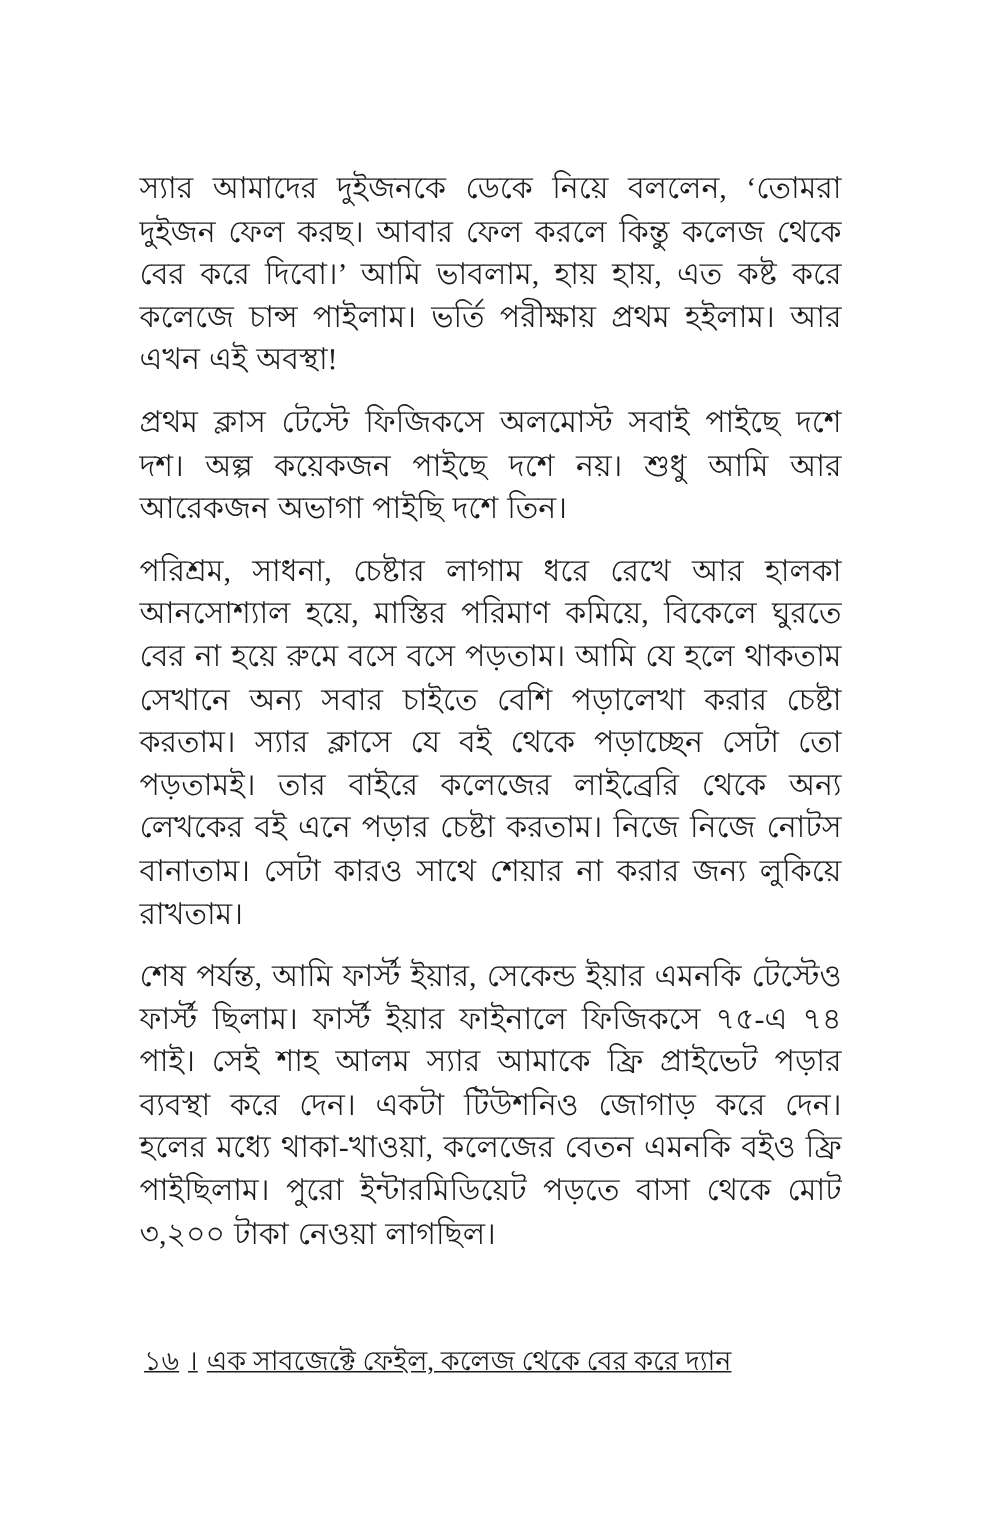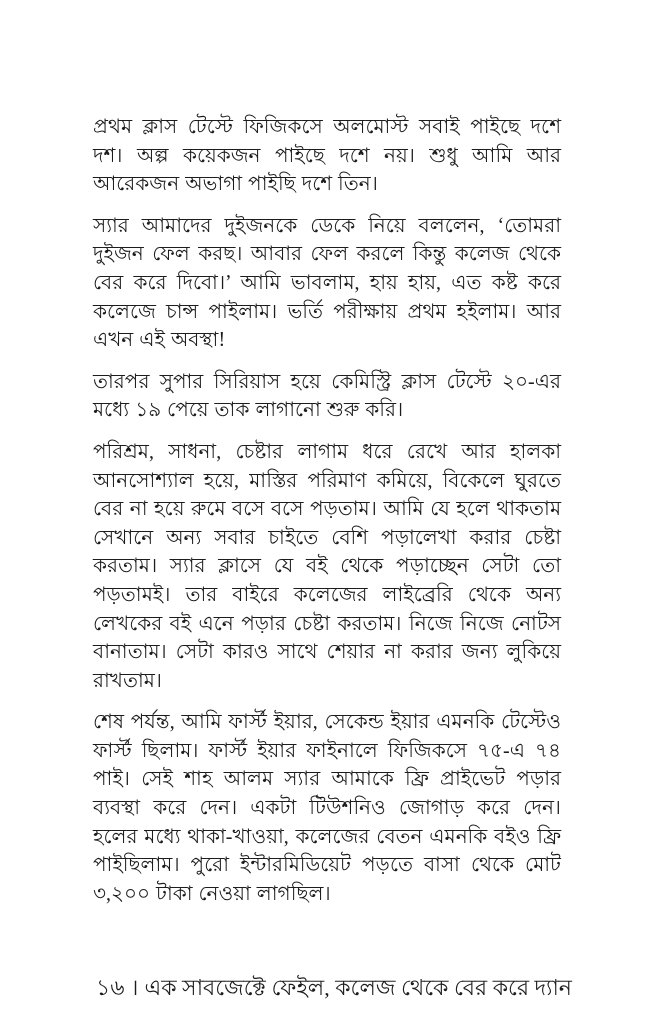--- a/index.html
+++ b/index.html
@@ -34,41 +34,41 @@
     text-align: justify;
     text-justify: inter-word;
     word-spacing: 1px;
     color: #1c1c1c;
   }
   .text-block p:last-child {
     margin-bottom: 18px;
   }
   .footer {
     position: absolute;
-    top: 975px;
+    top: 894px;
     left: 96px;
     width: 470px;
-    font-size: 22px;
+    font-size: 18px;
     line-height: 26px;
     color: #1c1c1c;
     white-space: nowrap;
+    text-decoration: underline;
   }
   .footer .sep {
     padding: 0 6px;
   }
 </style>
 </head>
 <body>
 
 <div class="page">
 
   <div class="text-block">
+    <p>স্যার আমাদের দুইজনকে ডেকে নিয়ে বললেন, ‘তোমরা দুইজন ফেল করছ। আবার ফেল করলে কিন্তু কলেজ থেকে বের করে দিবো।’ আমি ভাবলাম, হায় হায়, এত কষ্ট করে কলেজে চান্স পাইলাম। ভর্তি পরীক্ষায় প্রথম হইলাম। আর এখন এই অবস্থা!</p>
     <p>প্রথম ক্লাস টেস্টে ফিজিকসে অলমোস্ট সবাই পাইছে দশে দশ। অল্প কয়েকজন পাইছে দশে নয়। শুধু আমি আর আরেকজন অভাগা পাইছি দশে তিন।</p>
-    <p>স্যার আমাদের দুইজনকে ডেকে নিয়ে বললেন, ‘তোমরা দুইজন ফেল করছ। আবার ফেল করলে কিন্তু কলেজ থেকে বের করে দিবো।’ আমি ভাবলাম, হায় হায়, এত কষ্ট করে কলেজে চান্স পাইলাম। ভর্তি পরীক্ষায় প্রথম হইলাম। আর এখন এই অবস্থা!</p>
-    <p>তারপর সুপার সিরিয়াস হয়ে কেমিস্ট্রি ক্লাস টেস্টে ২০-এর মধ্যে ১৯ পেয়ে তাক লাগানো শুরু করি।</p>
     <p>পরিশ্রম, সাধনা, চেষ্টার লাগাম ধরে রেখে আর হালকা আনসোশ্যাল হয়ে, মাস্তির পরিমাণ কমিয়ে, বিকেলে ঘুরতে বের না হয়ে রুমে বসে বসে পড়তাম। আমি যে হলে থাকতাম সেখানে অন্য সবার চাইতে বেশি পড়ালেখা করার চেষ্টা করতাম। স্যার ক্লাসে যে বই থেকে পড়াচ্ছেন সেটা তো পড়তামই। তার বাইরে কলেজের লাইব্রেরি থেকে অন্য লেখকের বই এনে পড়ার চেষ্টা করতাম। নিজে নিজে নোটস বানাতাম। সেটা কারও সাথে শেয়ার না করার জন্য লুকিয়ে রাখতাম।</p>
     <p>শেষ পর্যন্ত, আমি ফার্স্ট ইয়ার, সেকেন্ড ইয়ার এমনকি টেস্টেও ফার্স্ট ছিলাম। ফার্স্ট ইয়ার ফাইনালে ফিজিকসে ৭৫-এ ৭৪ পাই। সেই শাহ আলম স্যার আমাকে ফ্রি প্রাইভেট পড়ার ব্যবস্থা করে দেন। একটা টিউশনিও জোগাড় করে দেন। হলের মধ্যে থাকা-খাওয়া, কলেজের বেতন এমনকি বইও ফ্রি পাইছিলাম। পুরো ইন্টারমিডিয়েট পড়তে বাসা থেকে মোট ৩,২০০ টাকা নেওয়া লাগছিল।</p>
   </div>
 
   <div class="footer">
     <span>১৬</span><span class="sep">।</span><span>এক সাবজেক্টে ফেইল, কলেজ থেকে বের করে দ্যান</span>
   </div>
 
 </div>
 

